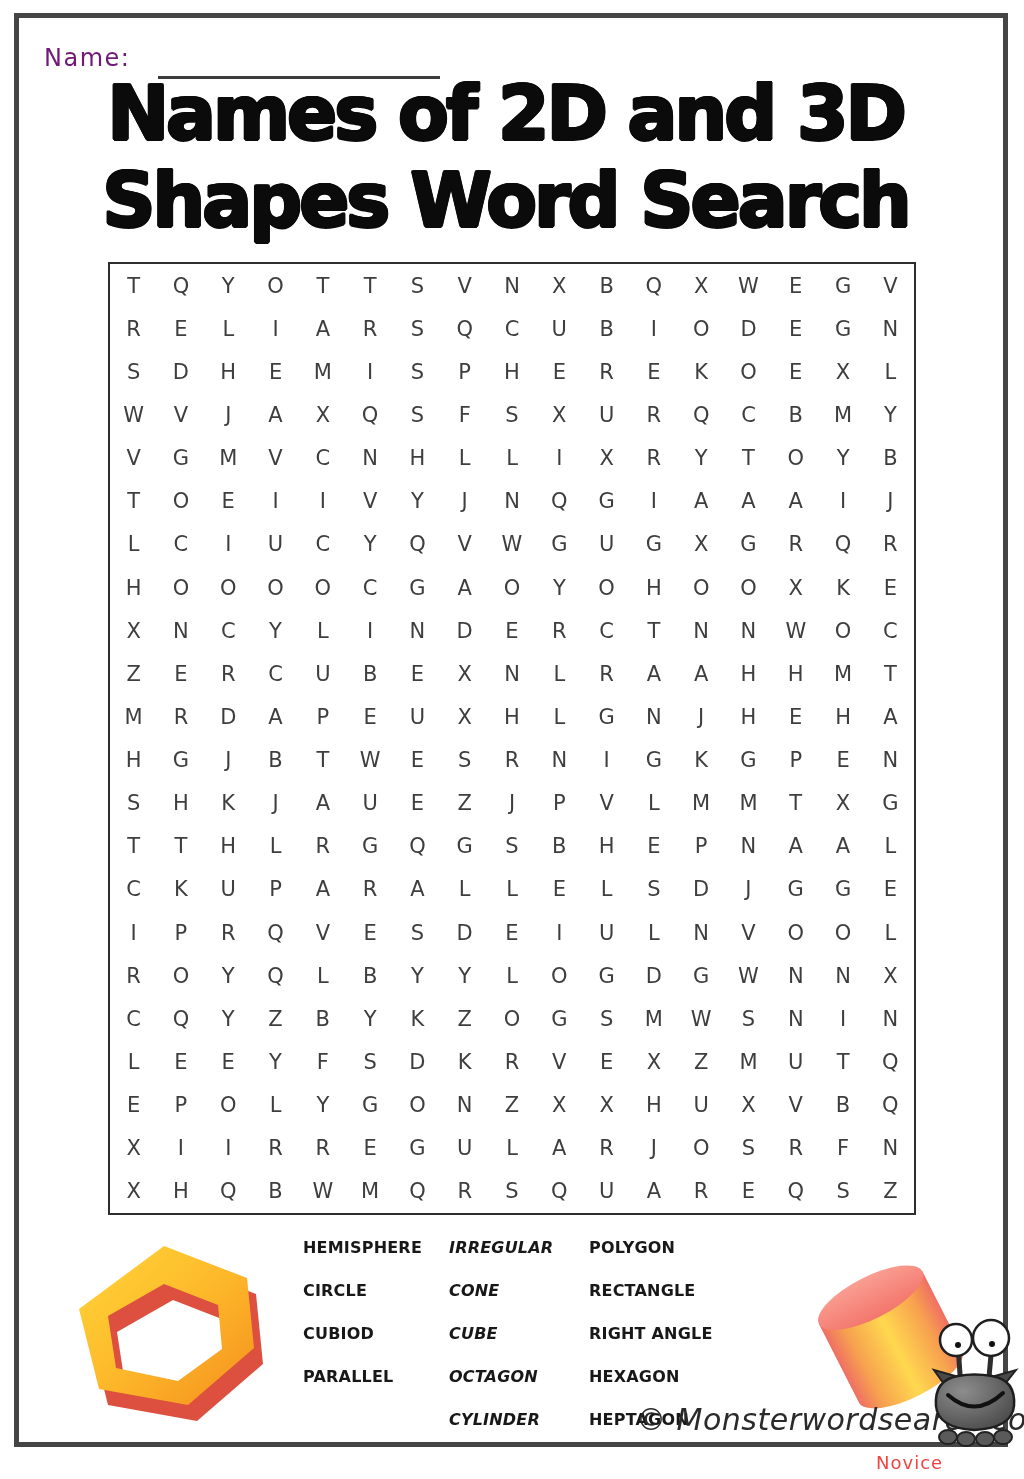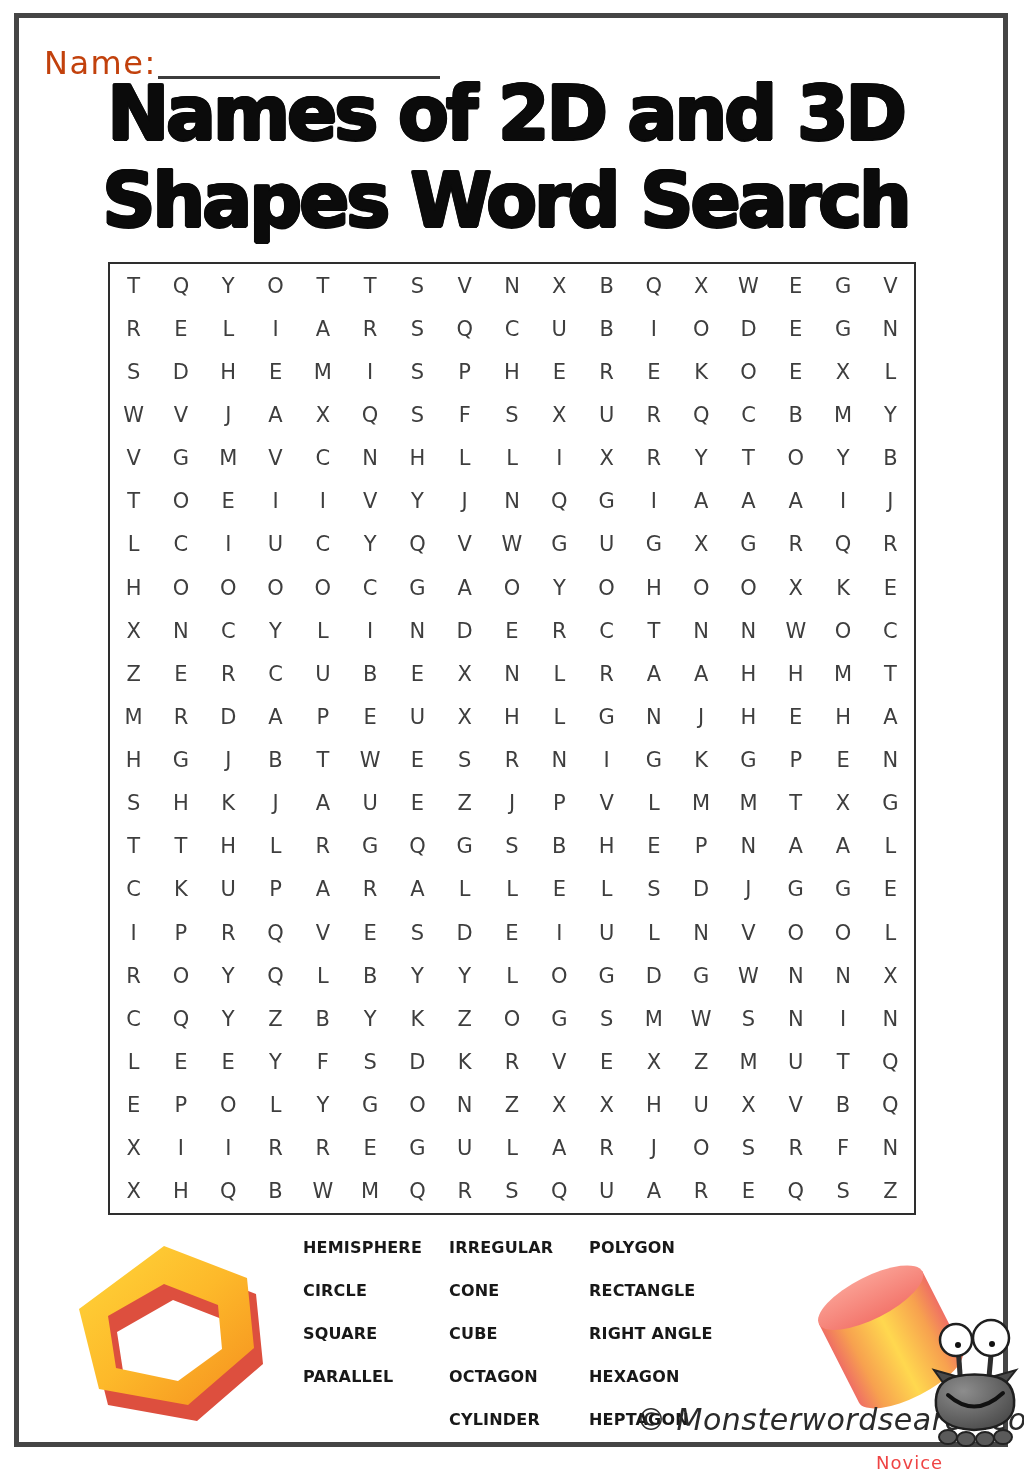--- a/index.html
+++ b/index.html
@@ -5,21 +5,21 @@
   html,body{margin:0;padding:0;}
   body{
     width:1024px;height:1479px;background:#ffffff;position:relative;
     overflow:hidden;font-family:"DejaVu Sans", sans-serif;
   }
   .frame{
     position:absolute;left:14px;top:13px;width:994px;height:1434px;
     border:5px solid #454545;box-sizing:border-box;background:#fff;
   }
   .name-label{
-    position:absolute;left:44px;top:44px;font-size:32px;color:#c2410c;
+    position:absolute;left:44px;top:44px;font-size:24px;color:#701a75;
     letter-spacing:1.5px;
   }
   .name-line{
     position:absolute;left:158px;top:76px;width:282px;height:0;
     border-bottom:3px solid #3c3c3c;
   }
   .title{
     position:absolute;left:0;top:70px;width:1011px;text-align:center;
     font-weight:bold;color:#0b0b0b;font-size:74px;line-height:1.18;
     letter-spacing:-3px;
@@ -34,21 +34,21 @@
     grid-template-rows:repeat(22,1fr);
   }
   .cell{
     display:flex;align-items:center;justify-content:center;
     font-size:21px;color:#3e3e3e;
   }
   .word-list{
     position:absolute;left:303px;top:1226px;display:flex;justify-content:flex-end;
   }
   .wl-col{width:146px;}
-  .wl-col:nth-child(2){width:140px;}
+  .wl-col:nth-child(2){width:140px;font-style:italic;}
   .wl-col:nth-child(3){width:175px;}
   .wl-item{
     height:43px;display:flex;align-items:center;font-size:16px;
     font-weight:bold;color:#181818;letter-spacing:0.2px;white-space:nowrap;
   }
   .copyright{
     position:absolute;left:636px;top:1402px;font-size:30px;font-style:italic;
     color:#2a2a2a;letter-spacing:0.5px;white-space:nowrap;
   }
   .novice{
@@ -447,21 +447,21 @@
     <div class="cell">E</div>
     <div class="cell">Q</div>
     <div class="cell">S</div>
     <div class="cell">Z</div>
   </div>
 
 <div class="word-list">
     <div class="wl-col">
       <div class="wl-item">HEMISPHERE</div>
       <div class="wl-item">CIRCLE</div>
-      <div class="wl-item">SQUARE</div>
+      <div class="wl-item">CUBIOD</div>
       <div class="wl-item">PARALLEL</div>
     </div>
     <div class="wl-col">
       <div class="wl-item">IRREGULAR</div>
       <div class="wl-item">CONE</div>
       <div class="wl-item">CUBE</div>
       <div class="wl-item">OCTAGON</div>
       <div class="wl-item">CYLINDER</div>
     </div>
     <div class="wl-col">

